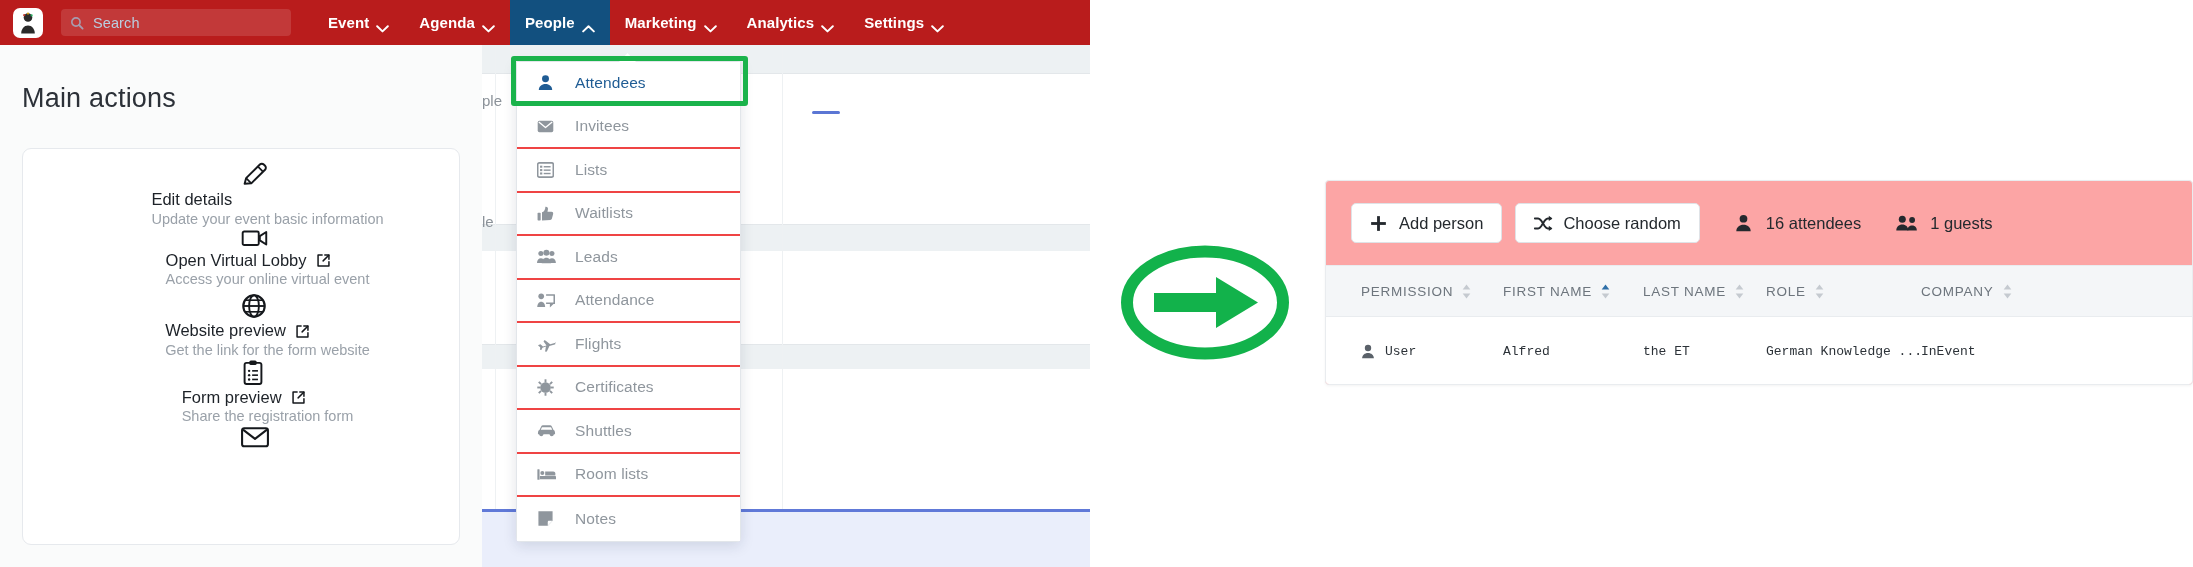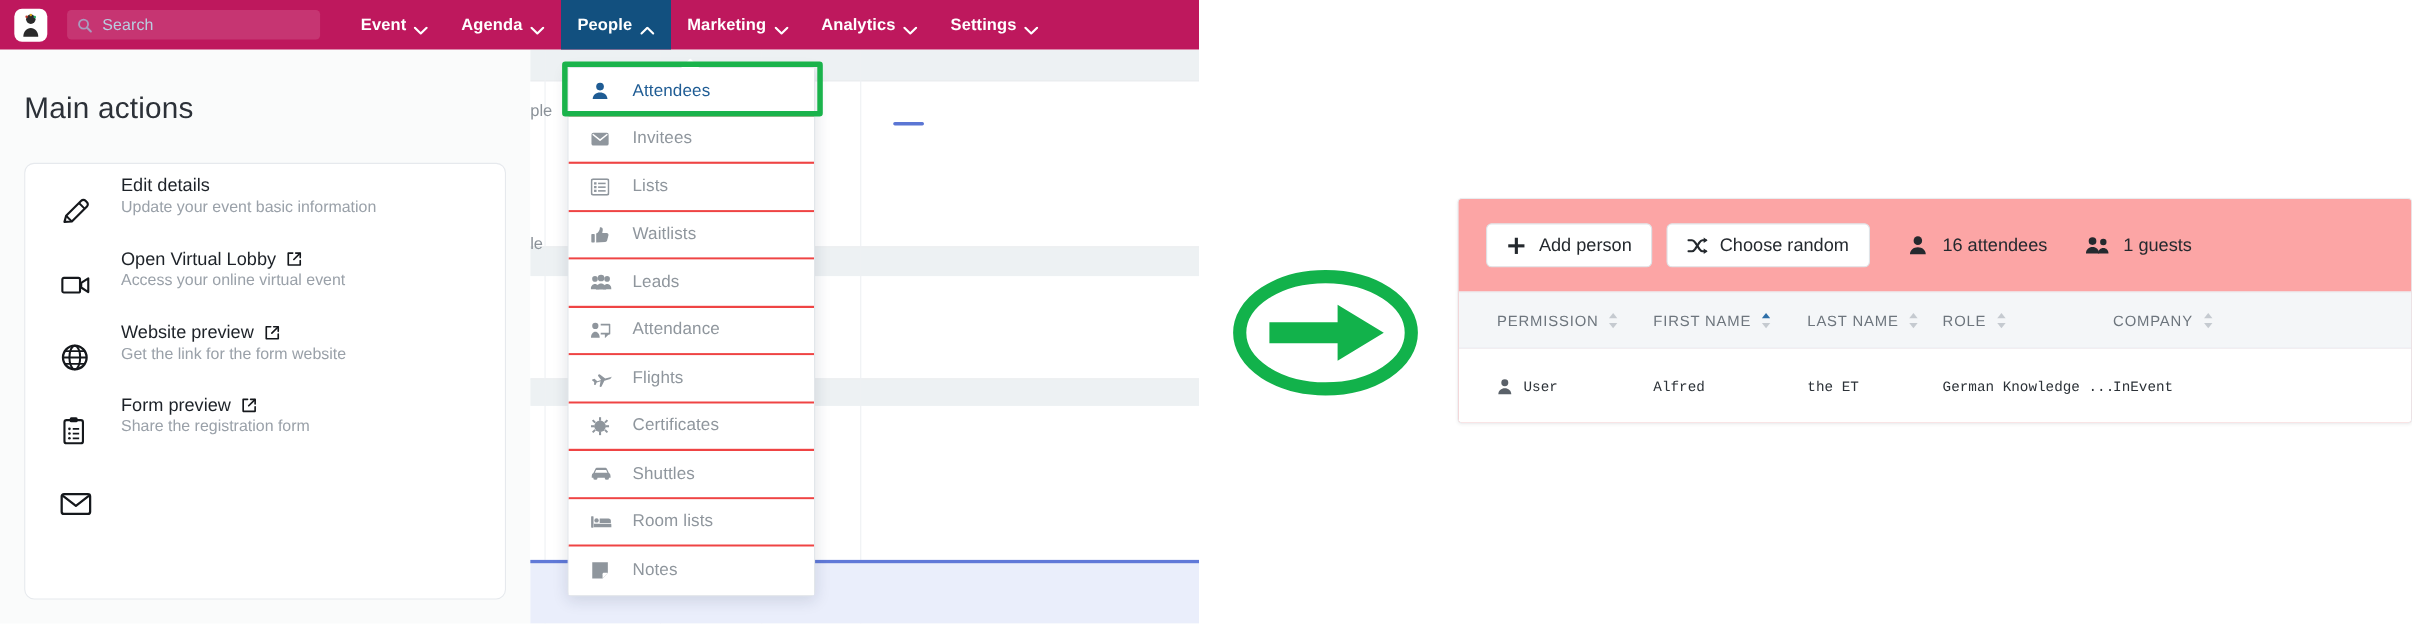--- a/index.html
+++ b/index.html
@@ -14,21 +14,21 @@
 
   
   #app-left {
     position: absolute; left: 0; top: 0; width: 1090px; height: 567px;
     background: #fafbfb; overflow: hidden;
   }
 
   
   .navbar {
     position: absolute; left: 0; top: 0; width: 1090px; height: 45px;
-    background: #be185d;
+    background: #b91c1c;
     display: flex; align-items: center;
   }
   .brand-logo {
     width: 30px; height: 30px; margin-left: 13px; border-radius: 7px;
     background: #ffffff; display: flex; align-items: center; justify-content: center;
     flex: none; overflow: hidden;
   }
   .search-box {
     margin-left: 18px; width: 230px; height: 27px; border-radius: 4px;
     background: rgba(255,255,255,0.13);
@@ -51,21 +51,21 @@
   
   .page-title {
     position: absolute; left: 22px; top: 83px;
     font-size: 27px; color: #2c3138; font-weight: 400; letter-spacing: .2px;
   }
   .actions-card {
     position: absolute; left: 22px; top: 148px; width: 438px; height: 397px;
     background: #ffffff; border: 1px solid #e6e9ed; border-radius: 9px;
   }
   .action-row {
-    display: flex; height: 66.5px; padding-left: 31px; cursor: pointer;
+    display: flex; align-items: center; height: 66.5px; padding-left: 31px; cursor: pointer; flex-direction: column;
   }
   .action-row:first-child { margin-top: 10px; }
   .act-icon { width: 34px; flex: none; display: flex; align-items: center; }
   .act-text { margin-left: 22px; }
   .act-title {
     font-size: 16.5px; color: #1d2228; font-weight: 400;
     display: flex; align-items: center; gap: 9px; line-height: 1.25;
   }
   .act-sub { font-size: 14.5px; color: #9aa1a9; margin-top: 3px; line-height: 1.25; }
   .ext-icon { width: 15px; height: 15px; flex: none; }

